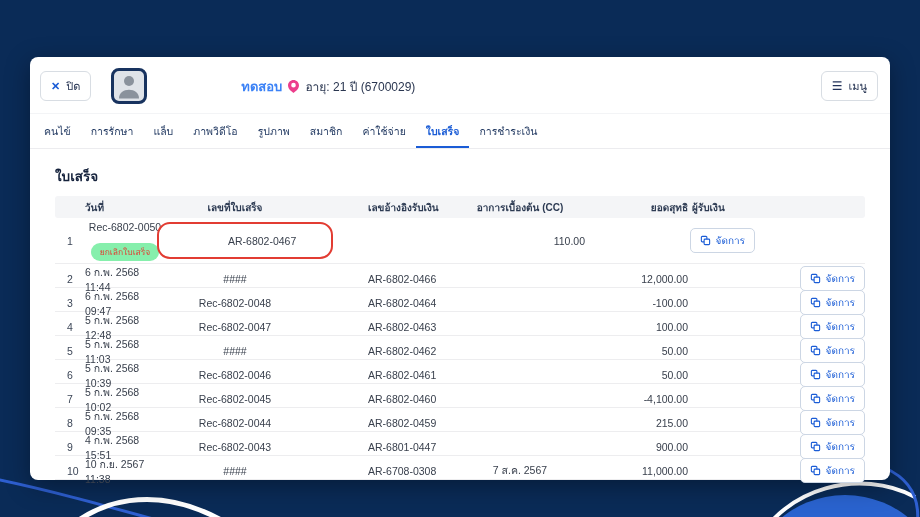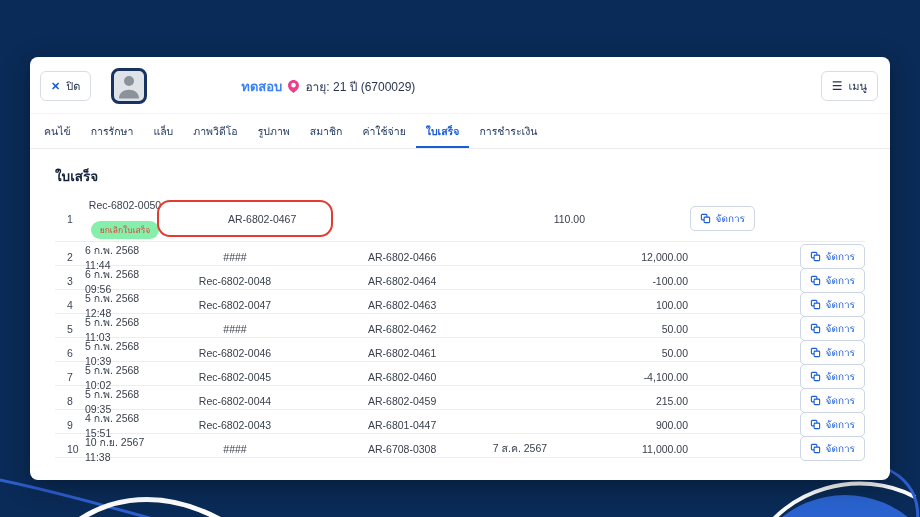--- a/index.html
+++ b/index.html
@@ -99,20 +99,30 @@
         <button class="tab">รูปภาพ</button>
         <button class="tab">สมาชิก</button>
         <button class="tab">ค่าใช้จ่าย</button>
         <button class="tab active">ใบเสร็จ</button>
         <button class="tab">การชำระเงิน</button>
       </nav>
 
     <div class="section-title">ใบเสร็จ</div>
 
     <div class="table">
+      <div class="thead grid">
+        <div class="c no"></div>
+        <div class="c date">วันที่</div>
+        <div class="c rec">เลขที่ใบเสร็จ</div>
+        <div class="c ref">เลขอ้างอิงรับเงิน</div>
+        <div class="c cc">อาการเบื้องต้น (CC)</div>
+        <div class="c amt">ยอดสุทธิ</div>
+        <div class="c payee">ผู้รับเงิน</div>
+        <div class="c act"></div>
+      </div>
       <div id="tbody">
           <div class="trow grid tall">
             <div class="c no">1</div>
             <div class="c rec">
               <div class="rec-wrap">
                 <div>Rec-6802-0050</div>
                 <div class="cancel-badge">ยกเลิกใบเสร็จ</div>
               </div>
             </div>
             <div class="annotation"></div>
@@ -147,21 +157,21 @@
                   <svg width="11" height="11" viewBox="0 0 24 24" fill="none" stroke="#1a5cd6" stroke-width="2.4">
                     <rect x="9" y="9" width="12" height="12" rx="2"></rect>
                     <path d="M15 9V5a2 2 0 0 0-2-2H5a2 2 0 0 0-2 2v8a2 2 0 0 0 2 2h4"></path>
                   </svg>
                 </span>
                 <span>จัดการ</span>
               </button></div>
           </div>
           <div class="trow grid">
             <div class="c no">3</div>
-            <div class="c date">6 ก.พ. 2568 09:56</div>
+            <div class="c date">6 ก.พ. 2568 09:47</div>
             <div class="c rec">
               <div class="rec-wrap">
                 <div>Rec-6802-0048</div>
               </div>
             </div>
             <div class="c ref">AR-6802-0464</div>
             <div class="c cc"></div>
             <div class="c amt">-100.00</div>
             <div class="c payee"></div>
             <div class="c act"><button class="manage-btn">

